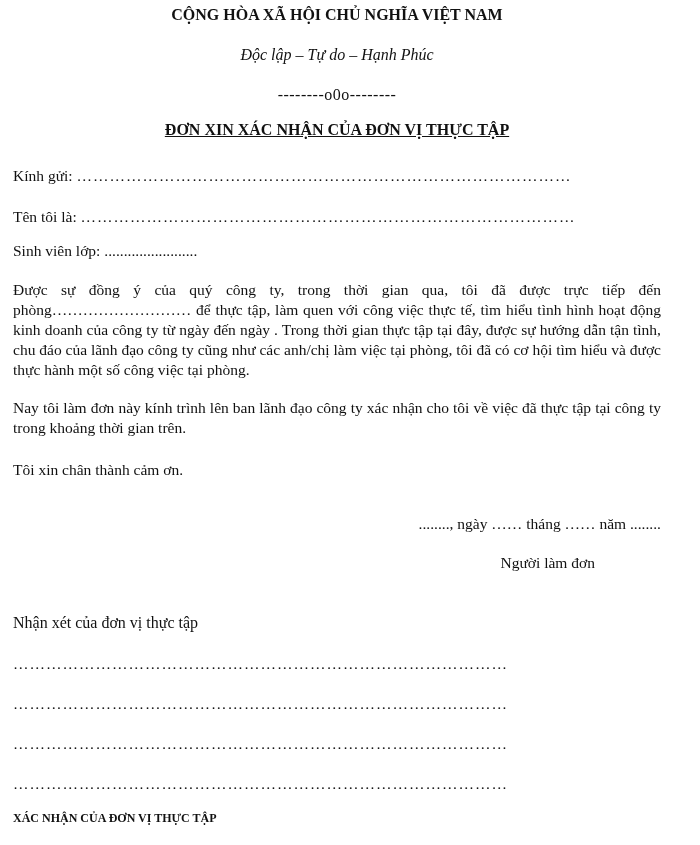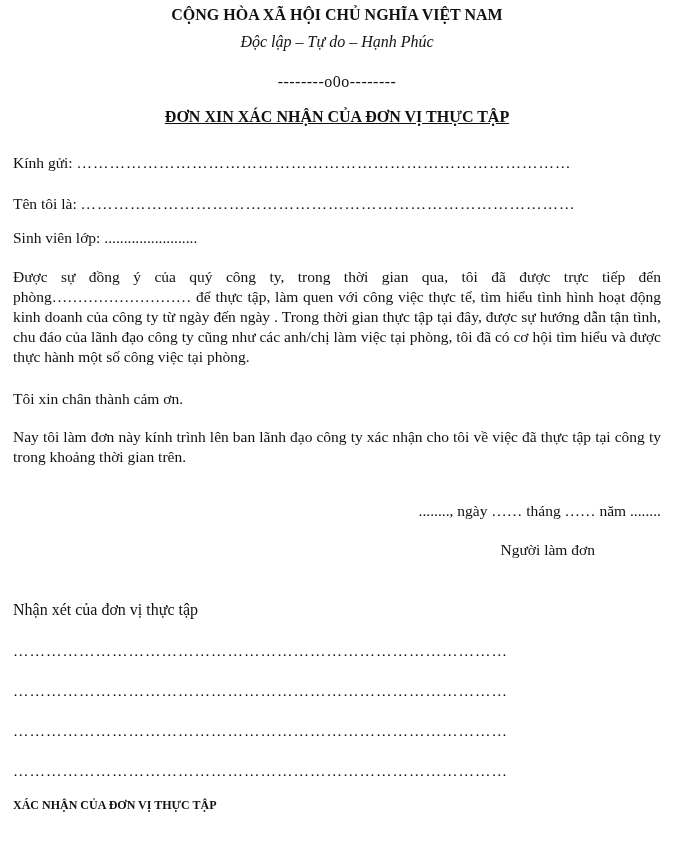--- a/index.html
+++ b/index.html
@@ -25,21 +25,21 @@
     font-size: 16px;
     line-height: 24px;
     text-align: center;
     margin-top: 0;
   }
   .h-motto {
     font-style: italic;
     font-size: 16px;
     line-height: 24px;
     text-align: center;
-    margin-top: 3px;
+    margin-top: 16px;
   }
   .h-sep {
     font-size: 16px;
     line-height: 24px;
     text-align: center;
     margin-top: 16px;
     letter-spacing: 0.5px;
   }
   .h-title {
     font-weight: bold;
@@ -117,23 +117,23 @@
     <span class="fill">………………………………………………………………………………</span>
   </div>
 
   <div class="field-row row-class">
     <span>Sinh viên lớp:</span>
     <span>........................</span>
   </div>
 
   <div class="para para-main">Được sự đồng ý của quý công ty, trong thời gian qua, tôi đã được trực tiếp đến phòng……………………… để thực tập, làm quen với công việc thực tế, tìm hiểu tình hình hoạt động kinh doanh của công ty từ ngày đến ngày . Trong thời gian thực tập tại đây, được sự hướng dẫn tận tình, chu đáo của lãnh đạo công ty cũng như các anh/chị làm việc tại phòng, tôi đã có cơ hội tìm hiểu và được thực hành một số công việc tại phòng.</div>
 
+  <div class="para para-request">Nay tôi làm đơn này kính trình lên ban lãnh đạo công ty xác nhận cho tôi về việc đã thực tập tại công ty trong khoảng thời gian trên.</div>
+
   <div class="para para-thanks">Tôi xin chân thành cảm ơn.</div>
-
-  <div class="para para-request">Nay tôi làm đơn này kính trình lên ban lãnh đạo công ty xác nhận cho tôi về việc đã thực tập tại công ty trong khoảng thời gian trên.</div>
 
   <div class="date-line">........, ngày …… tháng …… năm ........</div>
 
   <div class="signer-line">Người làm đơn</div>
 
   <div class="remarks-heading">Nhận xét của đơn vị thực tập</div>
 
   <div class="dotlines">
     <div class="dotline">………………………………………………………………………………</div>
     <div class="dotline">………………………………………………………………………………</div>

